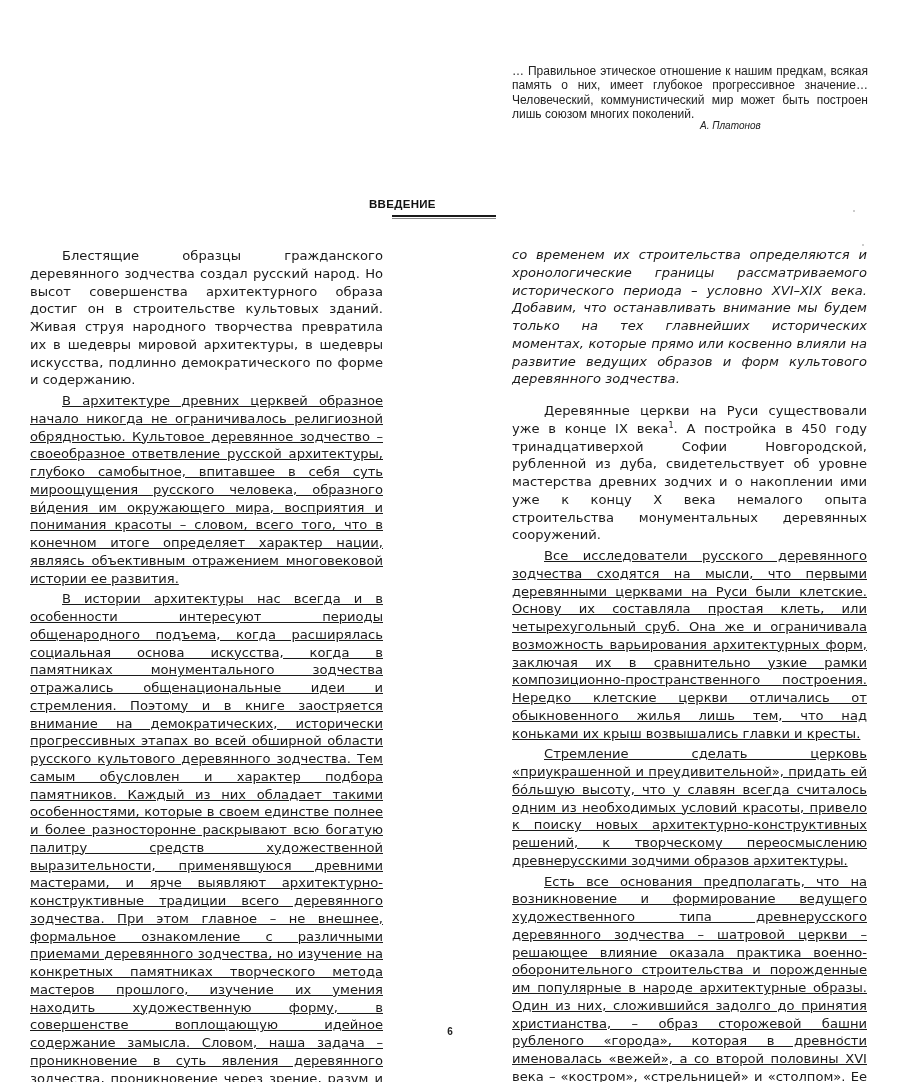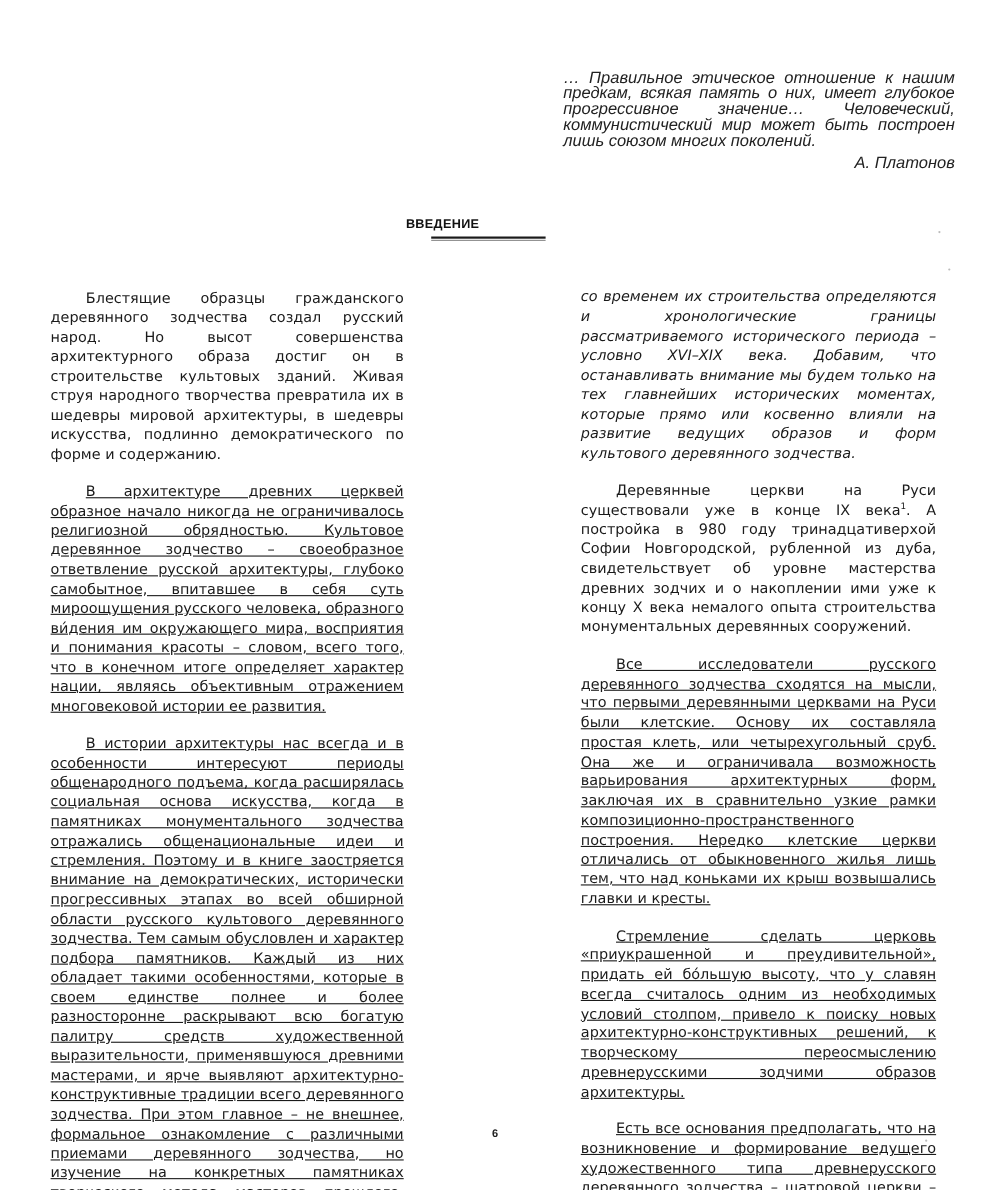--- a/index.html
+++ b/index.html
@@ -14,37 +14,35 @@
       overflow: hidden;
       color: #1a1a1a;
       font-family: "DejaVu Sans", sans-serif;
     }
     .epigraph {
       position: absolute;
       left: 512px;
       top: 64px;
       width: 356px;
       font-family: "Liberation Sans", sans-serif;
-      font-style: italic;
-      font-size: 15px;
+      font-size: 12px;
       line-height: 14.4px;
       text-align: justify;
       color: #222;
     }
     .epigraph-author {
       position: absolute;
       left: 700px;
       top: 120px;
       width: 168px;
-      text-align: right;
+      text-align: left;
       font-family: "Liberation Sans", sans-serif;
       font-style: italic;
-      font-size: 15px;
+      font-size: 10px;
       color: #222;
-      margin-top: 20px;
     }
     .section-title {
       position: absolute;
       left: 369px;
       top: 198px;
       width: 110px;
       text-align: left;
       font-family: "Liberation Sans", sans-serif;
       font-weight: bold;
       font-size: 11.5px;
@@ -72,21 +70,21 @@
       top: 247px;
       width: 353px;
       font-size: 13.1px;
       line-height: 17.75px;
       text-align: justify;
       color: #1a1a1a;
     }
     .col-left { left: 30px; }
     .col-right { left: 512px; top: 246px; width: 355px; }
     .column p {
-      margin: 16px;
+      margin: 0;
       text-indent: 32px;
     }
     .column p.first-cont { text-indent: 0; font-style: italic; }
     .column p.gap-before { margin-top: 14px; }
     .column p.sp { margin-top: 3px; text-decoration: underline; }
     sup {
       font-size: 8px;
       line-height: 0;
       vertical-align: super;
     }
@@ -121,23 +119,23 @@
 
 <div class="column col-left">
   <p>Блестящие образцы гражданского деревянного зодчества создал русский народ. Но высот совершенства архитектурного образа достиг он в строительстве культовых зданий. Живая струя народного творчества превратила их в шедевры мировой архитектуры, в шедевры искусства, подлинно демократического по форме и содержанию.</p>
   <p class="sp">В архитектуре древних церквей образное начало никогда не ограничивалось религиозной обрядностью. Культовое деревянное зодчество – своеобразное ответвление русской архитектуры, глубоко самобытное, впитавшее в себя суть мироощущения русского человека, образного ви́дения им окружающего мира, восприятия и понимания красоты – словом, всего того, что в конечном итоге определяет характер нации, являясь объективным отражением многовековой истории ее развития.</p>
   <p class="sp">В истории архитектуры нас всегда и в особенности интересуют периоды общенародного подъема, когда расширялась социальная основа искусства, когда в памятниках монументального зодчества отражались общенациональные идеи и стремления. Поэтому и в книге заостряется внимание на демократических, исторически прогрессивных этапах во всей обширной области русского культового деревянного зодчества. Тем самым обусловлен и характер подбора памятников. Каждый из них обладает такими особенностями, которые в своем единстве полнее и более разносторонне раскрывают всю богатую палитру средств художественной выразительности, применявшуюся древними мастерами, и ярче выявляют архитектурно-конструктивные традиции всего деревянного зодчества. При этом главное – не внешнее, формальное ознакомление с различными приемами деревянного зодчества, но изучение на конкретных памятниках творческого метода мастеров прошлого, изучение их умения находить художественную форму, в совершенстве воплощающую идейное содержание замысла. Словом, наша задача – проникновение в суть явления деревянного зодчества, проникновение через зрение, разум и сердце.</p>
 
 </div>
 
 <div class="column col-right">
   <p class="first-cont">со временем их строительства определяются и хронологические границы рассматриваемого исторического периода – условно XVI–XIX века. Добавим, что останавливать внимание мы будем только на тех главнейших исторических моментах, которые прямо или косвенно влияли на развитие ведущих образов и форм культового деревянного зодчества.</p>
-  <p class="gap-before"><span>Деревянные церкви на Руси существовали уже в конце IX века</span><sup>1</sup><span>. А постройка в 980 году тринадцативерхой Софии Новгородской, рубленной из дуба, свидетельствует об уровне мастерства древних зодчих и о накоплении ими уже к концу X века немалого опыта строительства монументальных деревянных сооружений.</span></p>
+  <p class="gap-before"><span>Деревянные церкви на Руси существовали уже в конце IX века</span><sup>1</sup><span>. А постройка в 450 году тринадцативерхой Софии Новгородской, рубленной из дуба, свидетельствует об уровне мастерства древних зодчих и о накоплении ими уже к концу X века немалого опыта строительства монументальных деревянных сооружений.</span></p>
   <p class="sp">Все исследователи русского деревянного зодчества сходятся на мысли, что первыми деревянными церквами на Руси были клетские. Основу их составляла простая клеть, или четырехугольный сруб. Она же и ограничивала возможность варьирования архитектурных форм, заключая их в сравнительно узкие рамки композиционно-пространственного построения. Нередко клетские церкви отличались от обыкновенного жилья лишь тем, что над коньками их крыш возвышались главки и кресты.</p>
-  <p class="sp">Стремление сделать церковь «приукрашенной и преудивительной», придать ей бóльшую высоту, что у славян всегда считалось одним из необходимых условий столпом, привело к поиску новых архитектурно-конструктивных решений, к творческому переосмыслению древнерусскими зодчими образов архитектуры.</p>
+  <p class="sp">Стремление сделать церковь «приукрашенной и преудивительной», придать ей бóльшую высоту, что у славян всегда считалось одним из необходимых условий красоты, привело к поиску новых архитектурно-конструктивных решений, к творческому переосмыслению древнерусскими зодчими образов архитектуры.</p>
   <p class="sp">Есть все основания предполагать, что на возникновение и формирование ведущего художественного типа древнерусского деревянного зодчества – шатровой церкви – решающее влияние оказала практика военно-оборонительного строительства и порожденные им популярные в народе архитектурные образы. Один из них, сложившийся задолго до принятия христианства, – образ сторожевой башни рубленого «города», которая в древности именовалась «вежей», а со второй половины XVI века – «костром», «стрельницей» и «столпом». Ее сурово-неприступный вид, олицетворяющий спокойствие, безопасность и независимость, был исполнен для народа глубокого патриотического смысла и, несомненно, оказал влияние на формирование его эстетических идеалов в архитектуре.</p>
 </div>
 
 <div class="page-number">6</div>
 
 <div class="speck" style="left:853px; top:210px;"></div>
 <div class="speck" style="left:862px; top:244px;"></div>
 <div class="speck" style="left:841px; top:1036px;"></div>
 
 </body></html>

